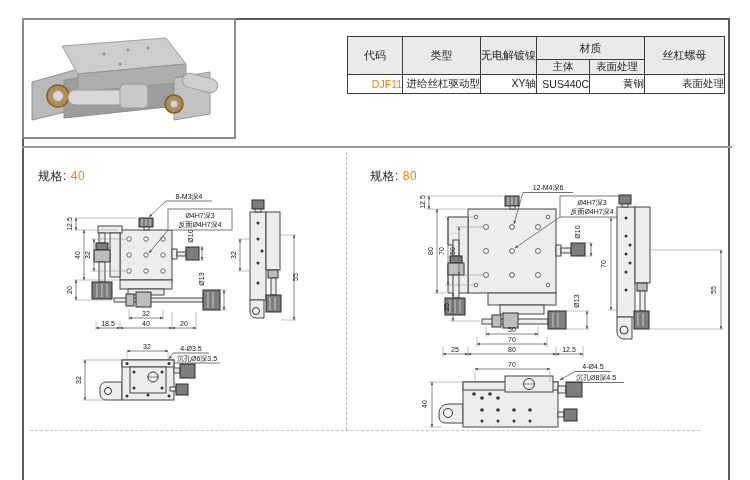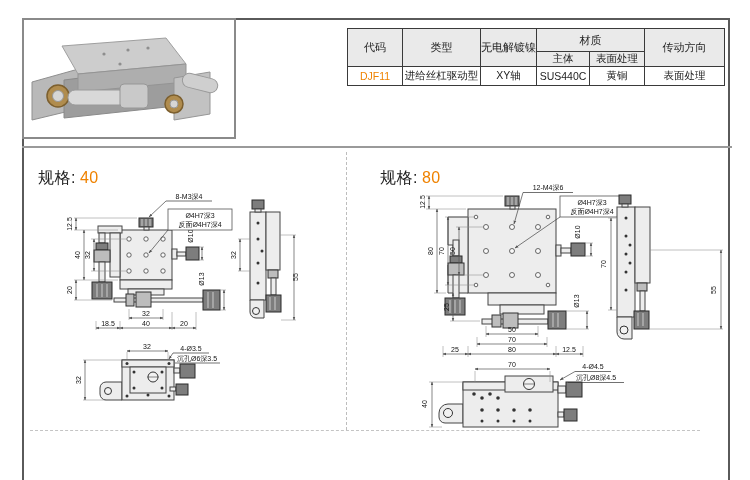--- a/index.html
+++ b/index.html
@@ -11,31 +11,31 @@
   
   .frame{left:22px;top:18px;width:708px;height:462px;
     border-top:2px solid #5a5a5a;border-left:2px solid #5a5a5a;border-right:2px solid #5a5a5a;
     box-sizing:border-box;}
   .photo-box{left:22px;top:18px;width:214px;height:121px;border:2px solid #8a8a8a;
     background:#fff;box-sizing:border-box;}
   .divider-h{left:22px;top:146px;width:710px;height:2px;background:#9a9a9a;}
   .vdash{left:346px;top:152px;width:0;height:278px;border-left:1px dashed #bdbdbd;}
   .hdash{left:30px;top:430px;width:670px;height:0;border-top:1px dashed #c4c4c4;}
   
-  .spec-table{left:347px;top:28px;border-collapse:collapse;table-layout:fixed;
+  .spec-table{left:347px;top:36px;border-collapse:collapse;table-layout:fixed;
     font-size:11px;color:#222;}
   .spec-table th,.spec-table td{border:1px solid #3a3a3a;text-align:center;vertical-align:middle;
     padding:0;font-weight:400;overflow:hidden;white-space:nowrap;}
   .spec-table th{background:#eaeaea;}
   .spec-table .h1 th{height:22px;}
   .spec-table .h2 th{height:14px;font-size:10.5px;margin-top:38px;}
-  .spec-table tbody td{height:18px;font-size:10.5px;}
+  .spec-table tbody td{height:18px;font-size:10.5px;text-align:right;}
   .code-cell{color:#ef8200;font-weight:700;}
   
-  .sec-label{font-size:16px;color:#222;letter-spacing:.5px;}
+  .sec-label{font-size:12px;color:#222;letter-spacing:.5px;}
   .sec-label .num{color:#ef8200;margin-left:4px;}
   
   svg text{font-family:"Liberation Sans",sans-serif;}
   .part{fill:#ededed;stroke:#444;stroke-width:1;}
   .mid{fill:#bdbdbd;stroke:#333;stroke-width:1;}
   .knob{fill:#7d7d7d;stroke:#2b2b2b;stroke-width:1;}
   .kst{stroke:#d6d6d6;stroke-width:.9;}
   .hole{fill:#fafafa;stroke:#444;stroke-width:.8;}
   .hole2{fill:#f2f2f2;stroke:#333;stroke-width:1;}
   .dot{fill:#333;}
@@ -82,21 +82,21 @@
     <col style="width:53px">
       <col style="width:55px">
       <col style="width:80px">
   </colgroup>
   <thead>
     <tr class="h1">
       <th rowspan="2">代码</th>
       <th rowspan="2">类型</th>
       <th rowspan="2">无电解镀镍</th>
       <th colspan="2">材质</th>
-      <th rowspan="2">传动方向</th>
+      <th rowspan="2">丝杠螺母</th>
     </tr>
     <tr class="h2">
       <th>主体</th>
       <th>表面处理</th>
     </tr>
   </thead>
   <tbody>
     <tr>
       <td class="code-cell">DJF11</td>
       <td>进给丝杠驱动型</td>
@@ -108,21 +108,21 @@
   </tbody>
 </table>
 
 <div class="abs divider-h"></div>
 <div class="abs vdash"></div>
 <div class="abs hdash"></div>
 
 <div class="abs sec-label" style="left:38px;top:168px;">
   <span>规格:</span><span class="num">40</span>
 </div>
-<div class="abs sec-label" style="left:370px;top:168px;margin-left:10px;">
+<div class="abs sec-label" style="left:370px;top:168px;">
   <span>规格:</span><span class="num">80</span>
 </div>
 
 <svg class="abs" style="left:30px;top:185px;" width="300" height="250" viewBox="0 0 300 250">
   <defs>
     <marker id="ar1" viewBox="0 0 10 10" refX="9" refY="5" markerWidth="5.5" markerHeight="5.5" orient="auto-start-reverse">
       <path d="M0,1.5 L10,5 L0,8.5 z" fill="#555"></path>
     </marker>
   </defs>
 

